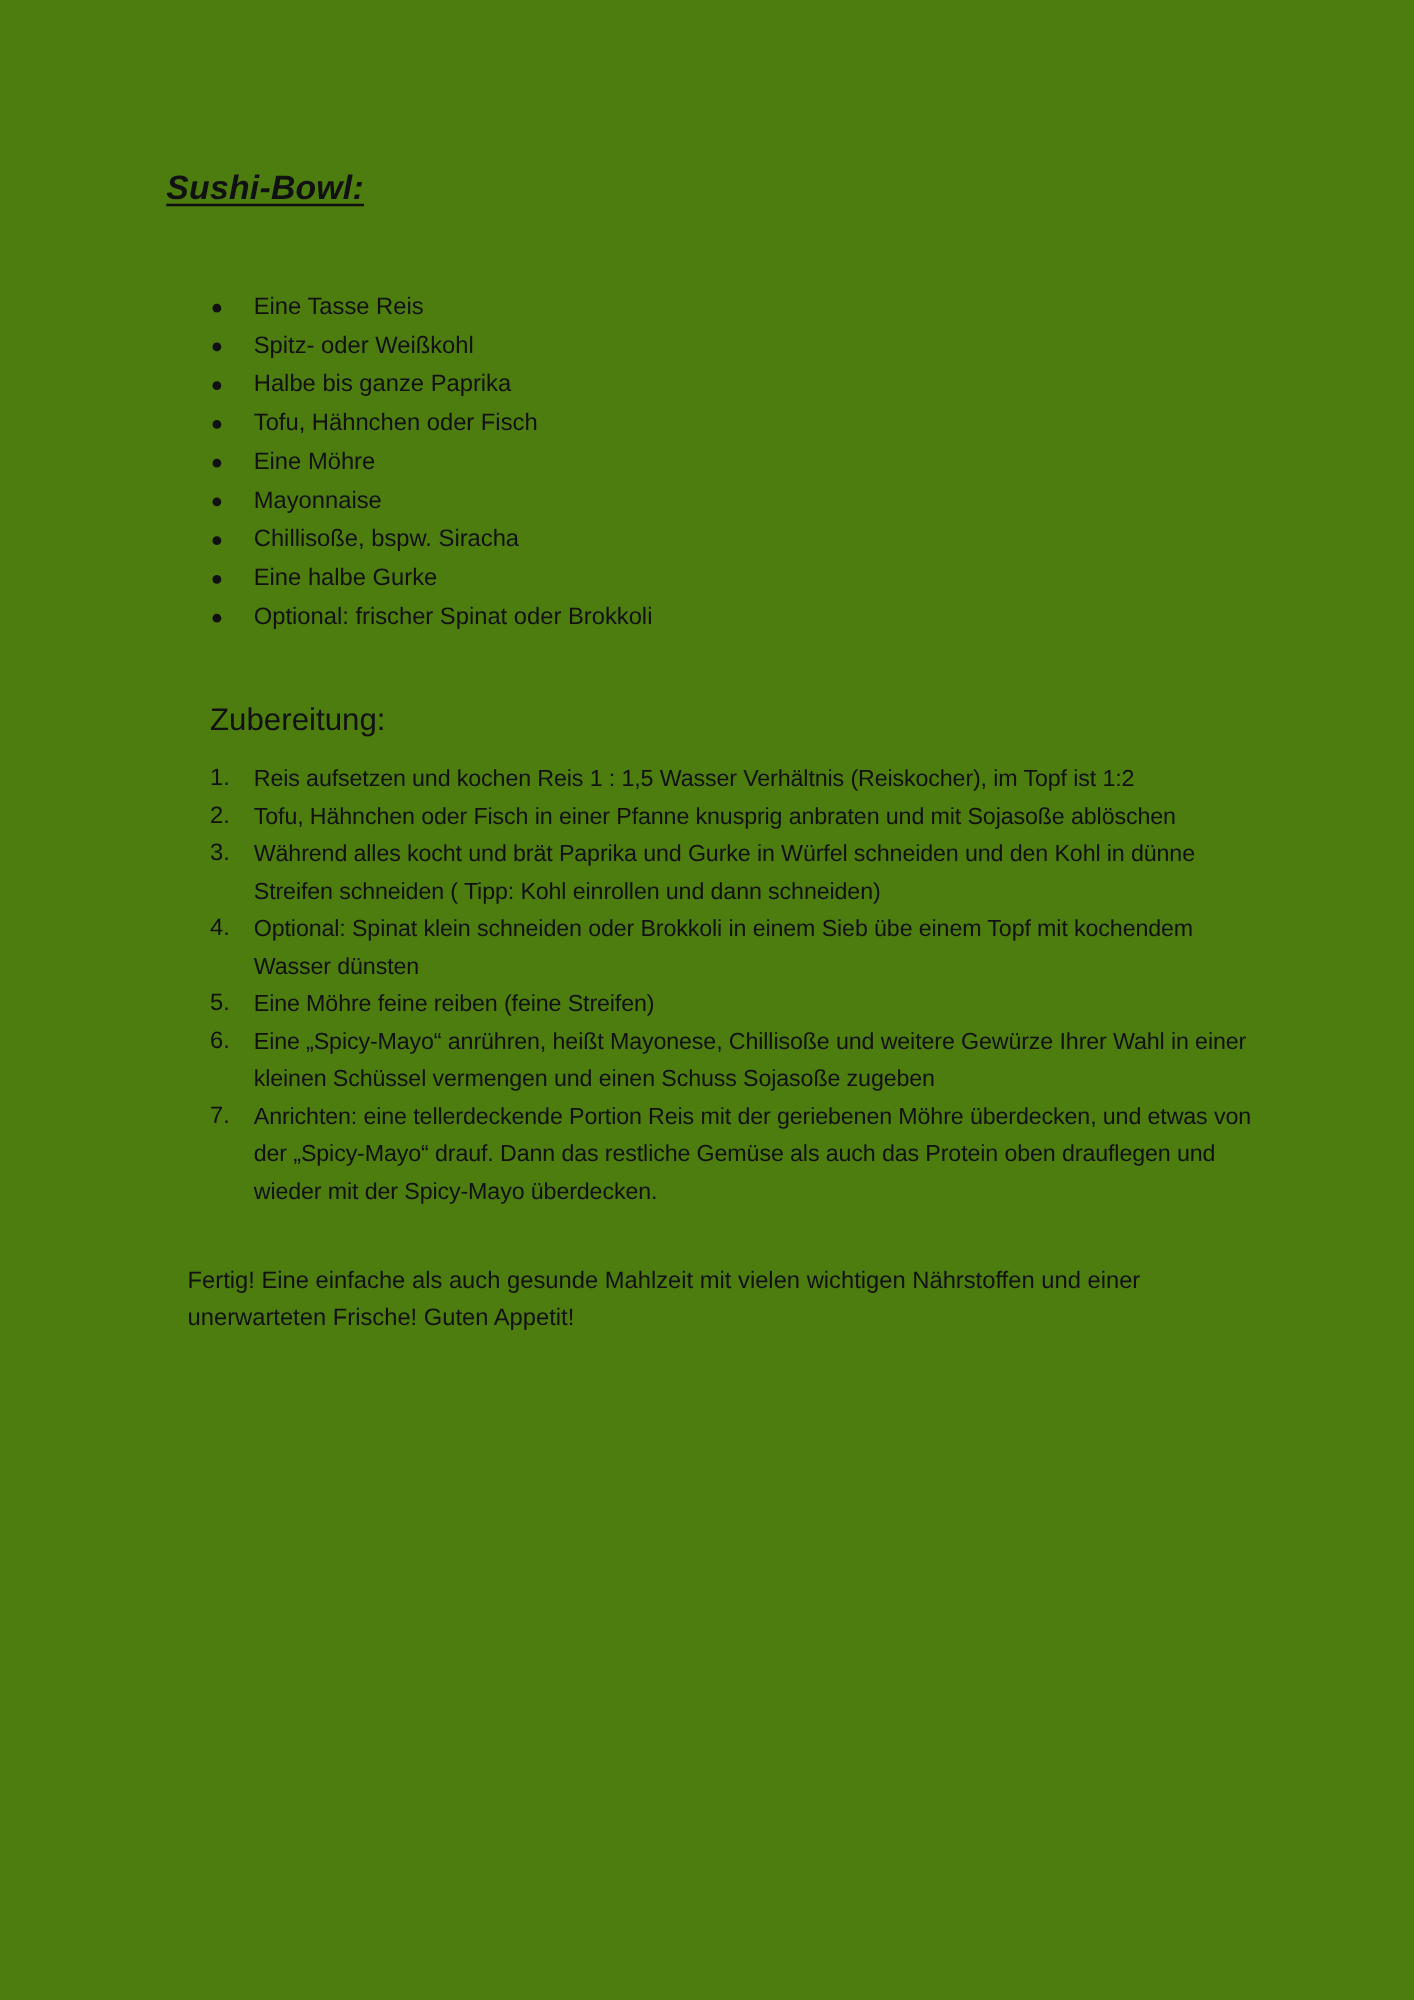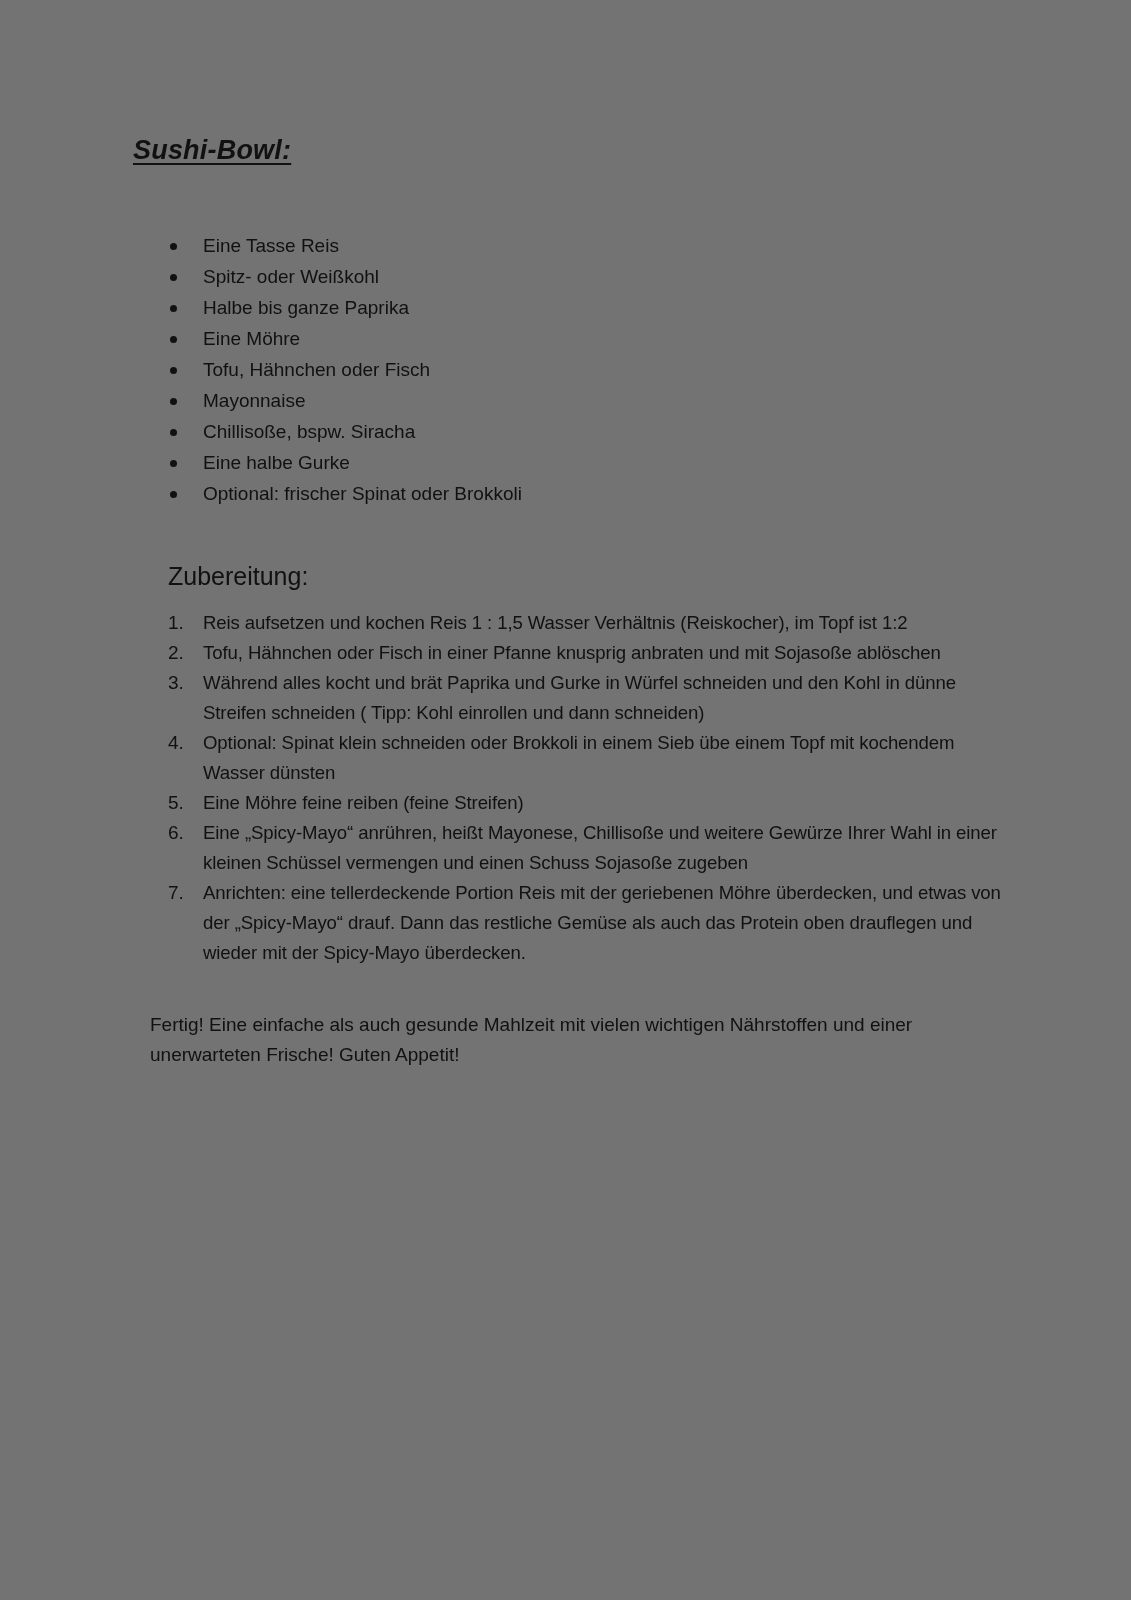--- a/index.html
+++ b/index.html
@@ -13,21 +13,21 @@
       position: relative;
       overflow: hidden;
       font-family: "Liberation Sans", "DejaVu Sans", sans-serif;
       color: #111111;
     }
     .page {
       position: absolute;
       left: 0; top: 0;
       width: 1131px;
       height: 1600px;
-      background: #737373;
+      background: #4d7c0f;
     }
     .title {
       position: absolute;
       left: 133px;
       top: 134px;
       font-size: 27px;
       font-weight: bold;
       font-style: italic;
       text-decoration: underline;
       text-decoration-thickness: 2px;
@@ -108,22 +108,22 @@
 </head>
 <body>
 
 <div class="page">
   <h1 class="title">Sushi-Bowl:</h1>
 
   <ul class="ingredients">
     <li><span class="bullet"></span><span>Eine Tasse Reis</span></li>
     <li><span class="bullet"></span><span>Spitz- oder Weißkohl</span></li>
     <li><span class="bullet"></span><span>Halbe bis ganze Paprika</span></li>
+    <li><span class="bullet"></span><span>Tofu, Hähnchen oder Fisch</span></li>
     <li><span class="bullet"></span><span>Eine Möhre</span></li>
-    <li><span class="bullet"></span><span>Tofu, Hähnchen oder Fisch</span></li>
     <li><span class="bullet"></span><span>Mayonnaise</span></li>
     <li><span class="bullet"></span><span>Chillisoße, bspw. Siracha</span></li>
     <li><span class="bullet"></span><span>Eine halbe Gurke</span></li>
     <li><span class="bullet"></span><span>Optional: frischer Spinat oder Brokkoli</span></li>
   </ul>
 
   <p class="subheading">Zubereitung:</p>
 
   <ol class="steps">
     <li>

